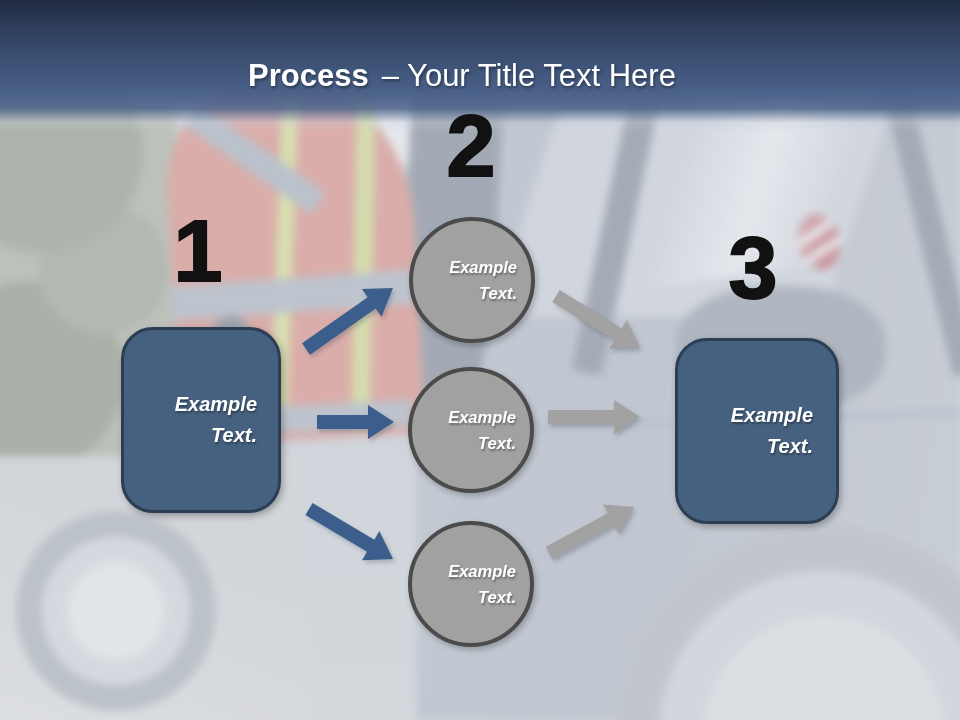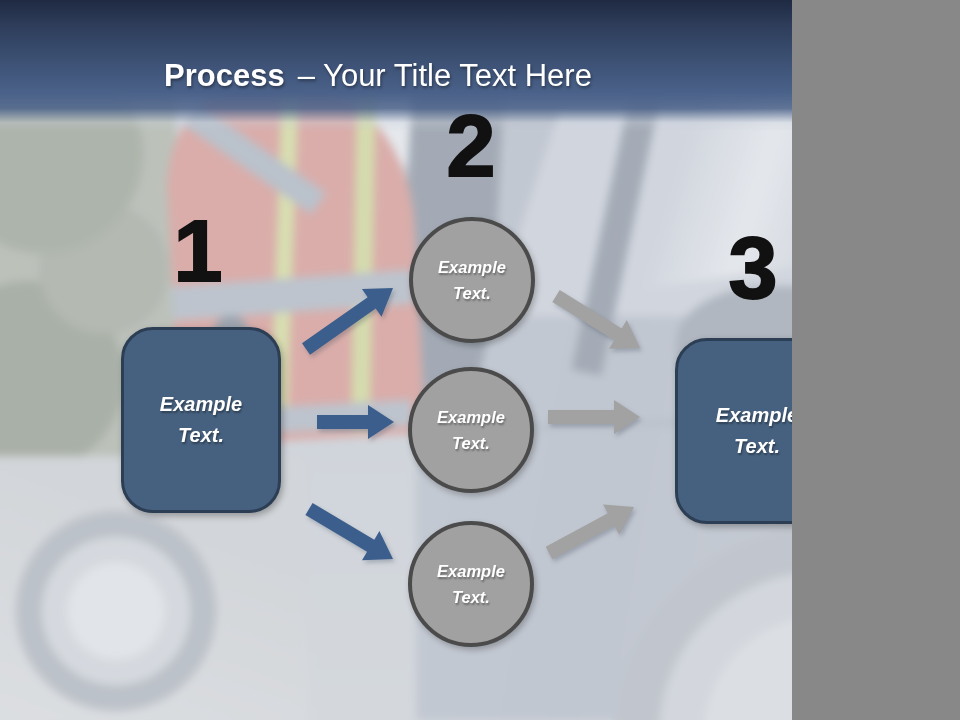--- a/index.html
+++ b/index.html
@@ -1,17 +1,17 @@
 <!DOCTYPE html>
 <html style="--header-top: #1f2a42; --header-bottom: #4a6189; --title-color: #ffffff; --number-color: #111111; --box-fill: #46617f; --box-border: #2c3e54; --circle-fill: #a1a1a1; --circle-border: #4b4b4b; --arrow-blue: #3b5e8c; --arrow-gray: #a2a2a2;"><head>
 <meta charset="utf-8">
 <style>
   html,body{margin:0;padding:0;background:#888;}
   .slide{
-    position:relative;width:792px;height:720px;overflow:hidden;
+    position:relative;width:960px;height:720px;overflow:hidden;
     font-family:"Liberation Sans",sans-serif;background:#c4b5fd;
   }
   
   .photo{position:absolute;inset:-14px;filter:blur(4px);z-index:1;}
   .photo > div{position:absolute;}
   .ph-base{inset:0;background:linear-gradient(180deg,#c2c7cf 0%,#bdc2cb 55%,#c6c9ce 100%);}
   .ph-trees{left:0;top:90px;width:190px;height:430px;
     background:
       radial-gradient(circle at 30% 18%,#7f8874 0 26%,transparent 27%),
       radial-gradient(circle at 62% 45%,#8a9180 0 24%,transparent 25%),
@@ -71,21 +71,21 @@
     display:flex;align-items:center;justify-content:center;}
   .pbox1{left:121px;top:327px;width:154px;height:180px;}
   .pbox3{left:675px;top:338px;width:158px;height:180px;}
   .pcircle{position:absolute;z-index:6;width:126px;height:126px;border-radius:50%;
     background:var(--circle-fill,#a1a1a1);border:4px solid var(--circle-border,#4b4b4b);
     box-shadow:2px 3px 6px rgba(0,0,0,0.25);
     display:flex;align-items:center;justify-content:center;box-sizing:border-box;}
   .pc-top{left:409px;top:217px;}
   .pc-mid{left:408px;top:367px;}
   .pc-bot{left:408px;top:521px;}
-  .shape-label{color:#fff;font-weight:700;font-style:italic;text-align:center;
+  .shape-label{color:#fff;font-weight:700;font-style:italic;text-align:right;
     text-shadow:1px 2px 2px rgba(0,0,0,0.35);}
   .pbox .shape-label{font-size:20px;line-height:1.55;width:112px;}
   .pcircle .shape-label{font-size:16.5px;line-height:1.6;width:90px;}
   .arrows{position:absolute;left:0;top:0;z-index:4;
     filter:drop-shadow(2px 3px 2px rgba(40,50,70,0.25));}
   .a-blue{fill:var(--arrow-blue,#3b5e8c);}
   .a-gray{fill:var(--arrow-gray,#a2a2a2);}
 </style>
 </head>
 <body>

